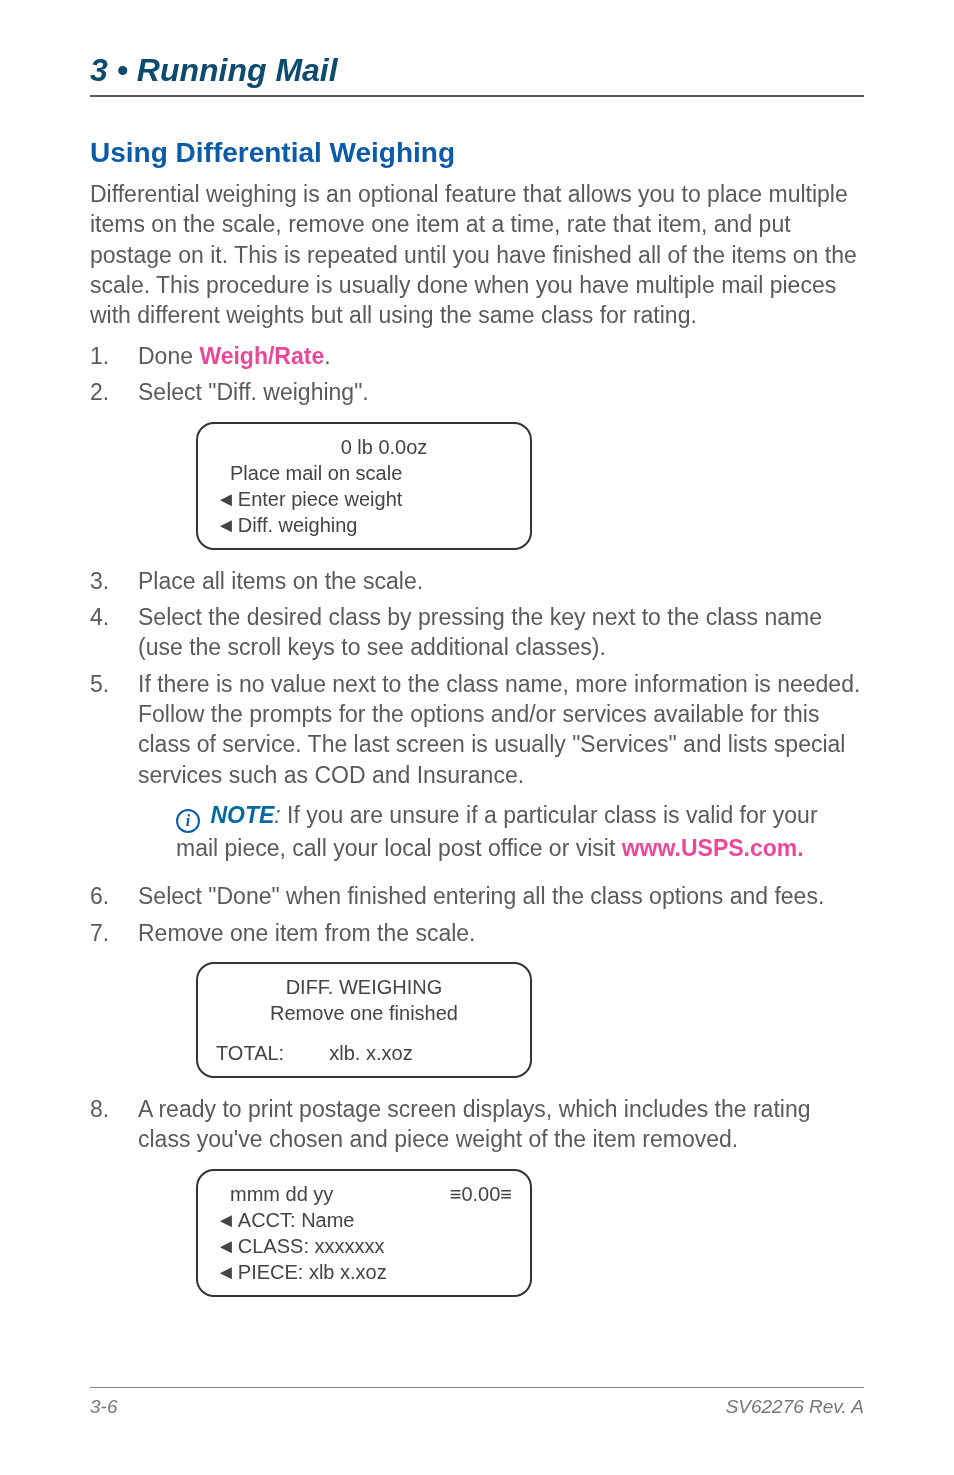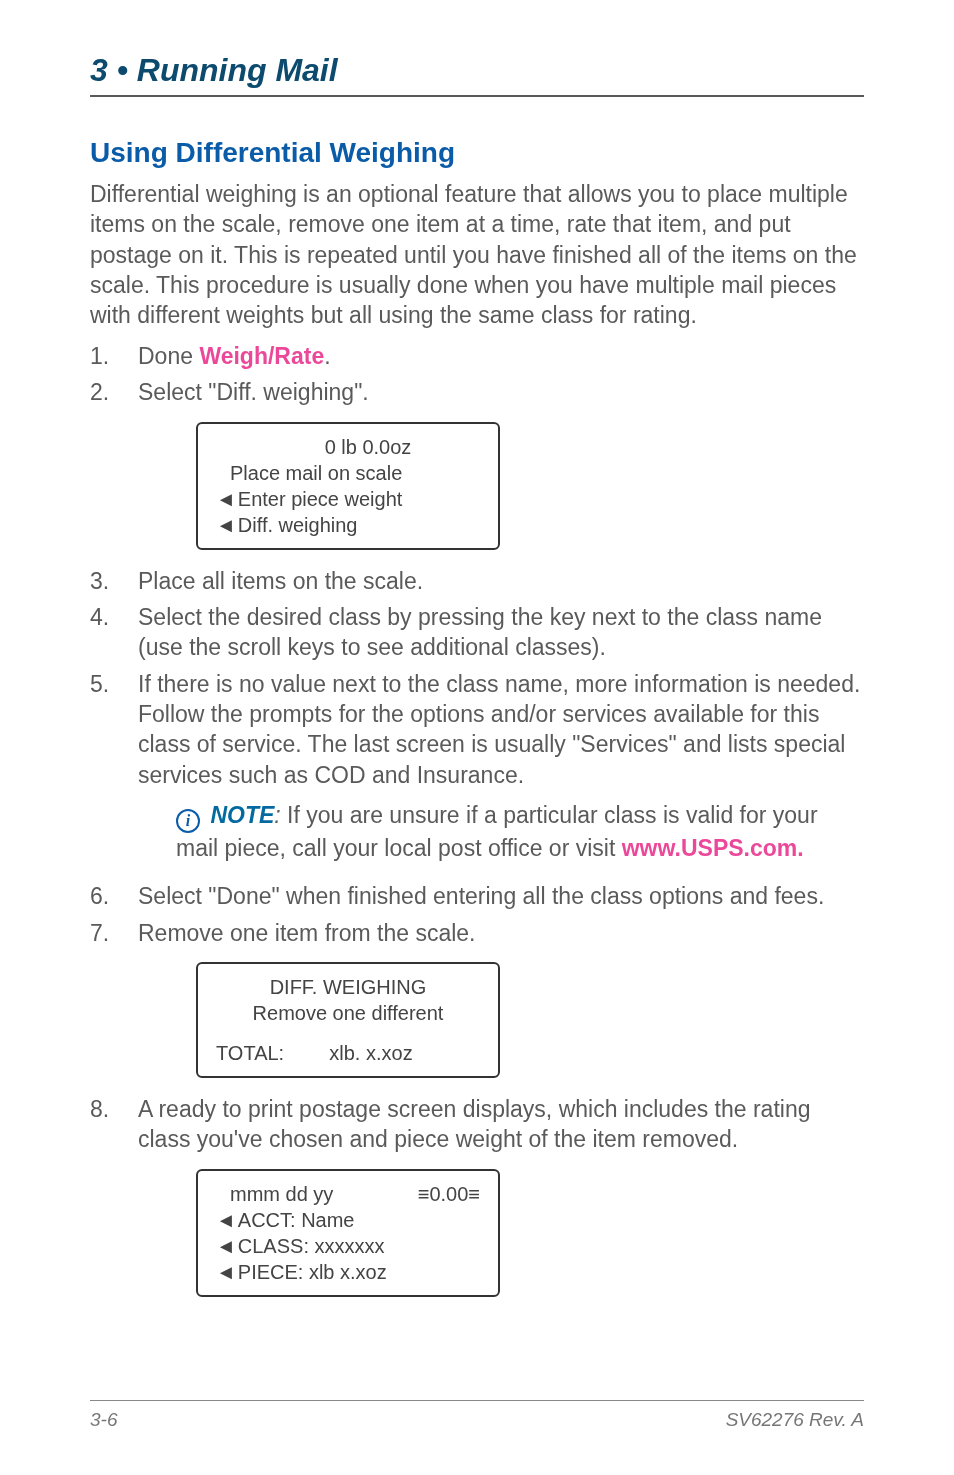--- a/index.html
+++ b/index.html
@@ -43,22 +43,22 @@
     line-height: 1.32;
   }
   ol.steps > li::before {
     content: counter(step) ".";
     position: absolute;
     left: 0;
     top: 0;
   }
   .screen {
     border: 2px solid #333;
-    border-radius: 6px;
-    width: 304px;
+    border-radius: 18px;
+    width: 336px;
     margin: 14px 0 16px 58px;
     padding: 10px 18px 10px 18px;
     font-size: 20px;
     line-height: 1.3;
     color: #444;
   }
   .screen .tri::before { content: "◄"; margin-right: 2px; }
   .strong { font-weight: bold; color: #ec4899; }
   .note-block {
     padding-left: 38px;
@@ -81,21 +81,21 @@
     vertical-align: -3px;
     margin-right: 4px;
   }
   .note-label {
     color: #0369a1;
     font-weight: bold;
     font-style: italic;
   }
   .footer {
     position: absolute;
-    bottom: 44px;
+    bottom: 57px;
     left: 90px;
     right: 90px;
     border-top: 1px solid #888;
     padding-top: 8px;
     display: flex;
     justify-content: space-between;
     font-style: italic;
     font-size: 19px;
     color: #777;
   }
@@ -138,21 +138,21 @@
       <span class="note-label">NOTE</span><span style="font-style:italic;">: </span><span>If you are unsure if a particular class is valid for your mail piece, call your local post office or visit </span><span class="strong">www.USPS.com.</span>
     </div>
   </li>
 
   <li style="margin-top:18px;">Select "Done" when finished entering all the class options and fees.</li>
 
   <li>
     <span>Remove one item from the scale.</span>
     <div class="screen">
       <div class="screen-center">DIFF.  WEIGHING</div>
-      <div class="screen-center">Remove one different</div>
+      <div class="screen-center">Remove one finished</div>
       <div style="height:14px;"></div>
       <div>
         <span>TOTAL:</span>
         <span style="display:inline-block; width:34px;"></span>
         <span>xlb.  x.xoz</span>
       </div>
     </div>
   </li>
 
   <li>

